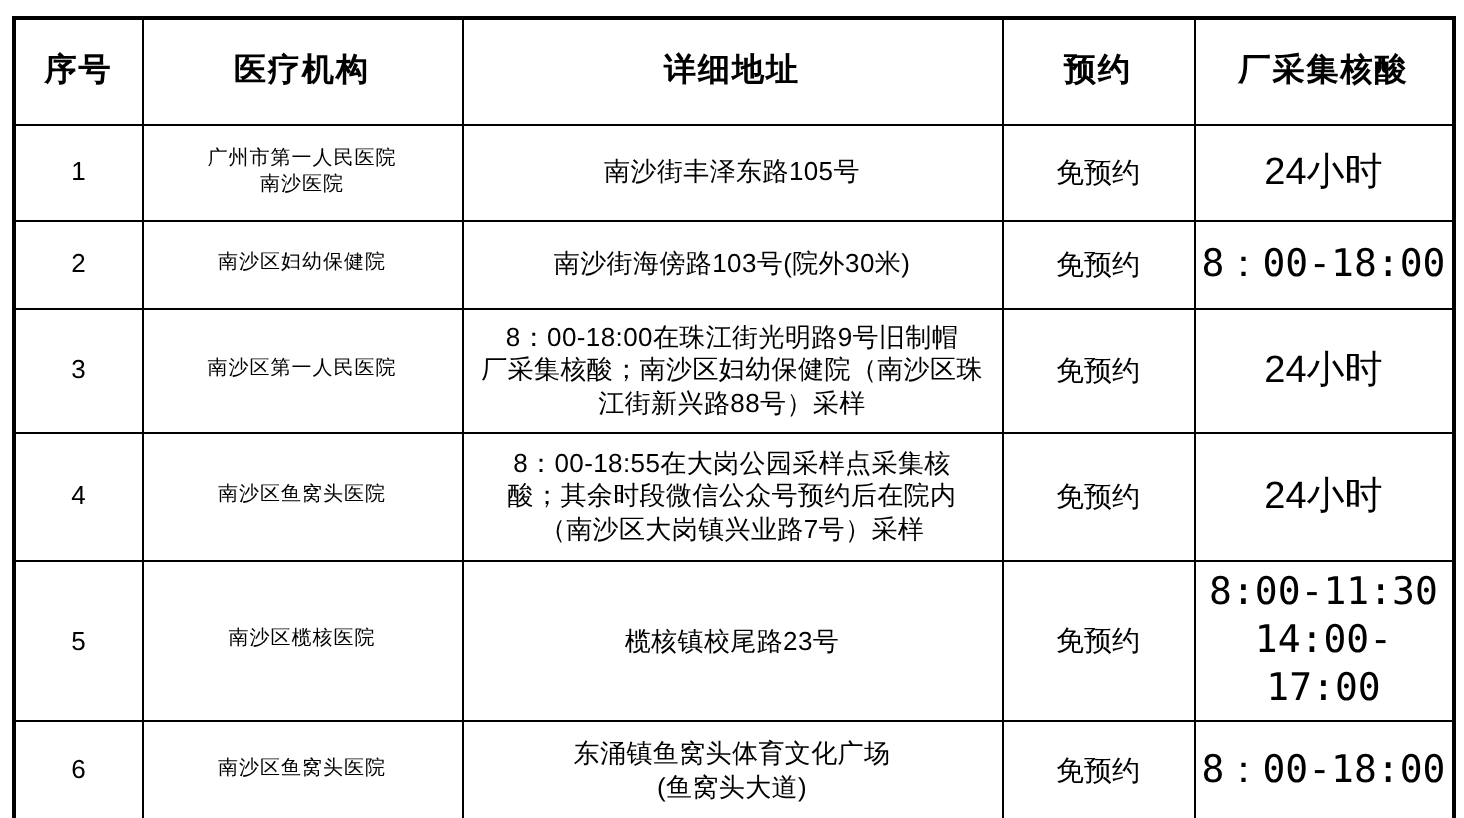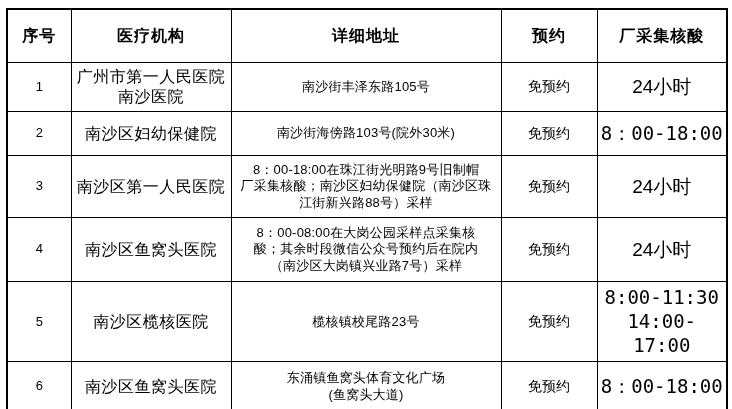--- a/index.html
+++ b/index.html
@@ -39,21 +39,21 @@
     height: 44px;
     letter-spacing: 1px;
   }
   tbody td {
     font-size: 13px;
   }
   td.c-idx {
     font-size: 13px;
   }
   td.c-org {
-    font-size: 16px;
+    font-size: 10px;
     letter-spacing: 0.5px;
     margin-left: 40px;
   }
   td.c-addr {
     font-size: 13px;
     line-height: 1.35;
     letter-spacing: 0.2px;
     margin-left: 40px;
   }
   td.c-appt {
@@ -147,21 +147,21 @@
           <span class="ln">24小时</span>
         </td>
       </tr>
 
       <tr class="row-h4">
         <td class="c-idx">4</td>
         <td class="c-org">
           <span class="ln">南沙区鱼窝头医院</span>
         </td>
         <td class="c-addr">
-          <span class="ln">8：00-08:00在大岗公园采样点采集核</span>
+          <span class="ln">8：00-18:55在大岗公园采样点采集核</span>
           <span class="ln bold-seg">酸；其余时段微信公众号预约后在院内</span>
           <span class="ln">（南沙区大岗镇兴业路7号）采样</span>
         </td>
         <td class="c-appt">免预约</td>
         <td class="c-time cn">
           <span class="ln">24小时</span>
         </td>
       </tr>
 
       <tr class="row-h5">

